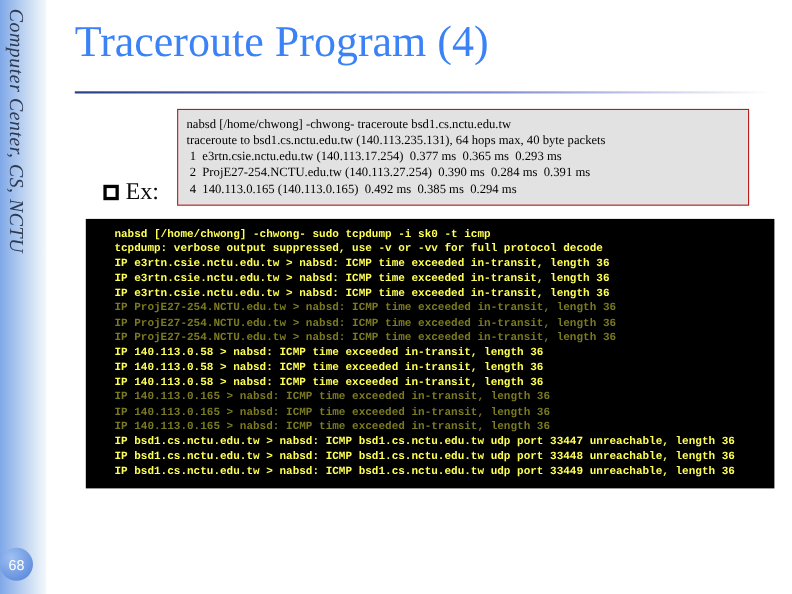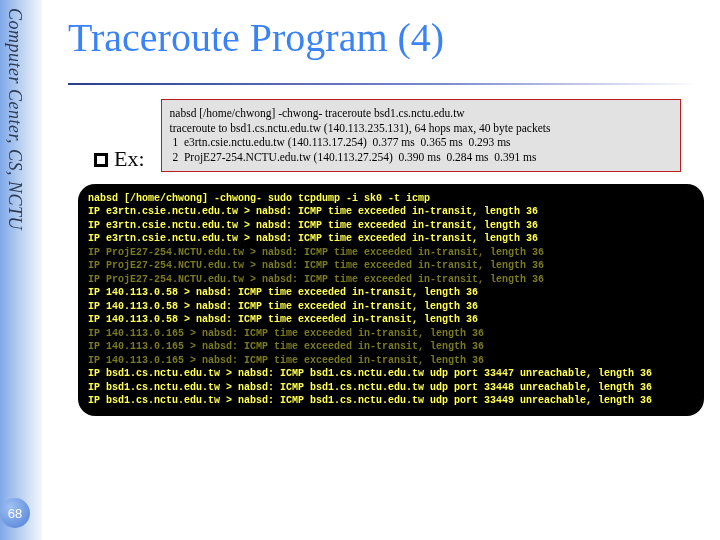--- a/index.html
+++ b/index.html
@@ -94,25 +94,24 @@
     width: 520px;
   }
   .trace-box div { white-space: pre-wrap; }
   .terminal {
     background: #000;
     color: #ffff55;
     font-family: "Courier New", monospace;
     font-size: 10px;
     font-weight: bold;
     line-height: 1.35;
-    padding: 8px 10px;
+    padding: 8px 26px;
     margin-left: 10px;
     margin-top: 4px;
     width: 626px;
-    border-radius: 17px;
   }
   .terminal .faded { color: #7a7a22; }
   .terminal div { white-space: pre; }
 </style>
 </head>
 <body>
 
 <div class="left-rail">
   <div class="vtext">Computer Center, CS, NCTU</div>
 </div>
@@ -125,25 +124,27 @@
 
   <div class="ex-row">
     <div class="ex-label">
       <span class="ex-bullet"></span><span>Ex:</span>
     </div>
     <div class="trace-box" id="trace-box">
         <div>nabsd [/home/chwong] -chwong- traceroute bsd1.cs.nctu.edu.tw</div>
         <div>traceroute to bsd1.cs.nctu.edu.tw (140.113.235.131), 64 hops max, 40 byte packets</div>
         <div> 1  e3rtn.csie.nctu.edu.tw (140.113.17.254)  0.377 ms  0.365 ms  0.293 ms</div>
         <div> 2  ProjE27-254.NCTU.edu.tw (140.113.27.254)  0.390 ms  0.284 ms  0.391 ms</div>
+        <div> 4  140.113.0.165 (140.113.0.165)  0.492 ms  0.385 ms  0.294 ms</div>
       </div>
   </div>
 
   <div class="terminal" id="terminal">
       <div>nabsd [/home/chwong] -chwong- sudo tcpdump -i sk0 -t icmp</div>
+      <div>tcpdump: verbose output suppressed, use -v or -vv for full protocol decode</div>
       <div>IP e3rtn.csie.nctu.edu.tw &gt; nabsd: ICMP time exceeded in-transit, length 36</div>
       <div>IP e3rtn.csie.nctu.edu.tw &gt; nabsd: ICMP time exceeded in-transit, length 36</div>
       <div>IP e3rtn.csie.nctu.edu.tw &gt; nabsd: ICMP time exceeded in-transit, length 36</div>
       <div class="faded">IP ProjE27-254.NCTU.edu.tw &gt; nabsd: ICMP time exceeded in-transit, length 36</div>
       <div class="faded">IP ProjE27-254.NCTU.edu.tw &gt; nabsd: ICMP time exceeded in-transit, length 36</div>
       <div class="faded">IP ProjE27-254.NCTU.edu.tw &gt; nabsd: ICMP time exceeded in-transit, length 36</div>
       <div>IP 140.113.0.58 &gt; nabsd: ICMP time exceeded in-transit, length 36</div>
       <div>IP 140.113.0.58 &gt; nabsd: ICMP time exceeded in-transit, length 36</div>
       <div>IP 140.113.0.58 &gt; nabsd: ICMP time exceeded in-transit, length 36</div>
       <div class="faded">IP 140.113.0.165 &gt; nabsd: ICMP time exceeded in-transit, length 36</div>

